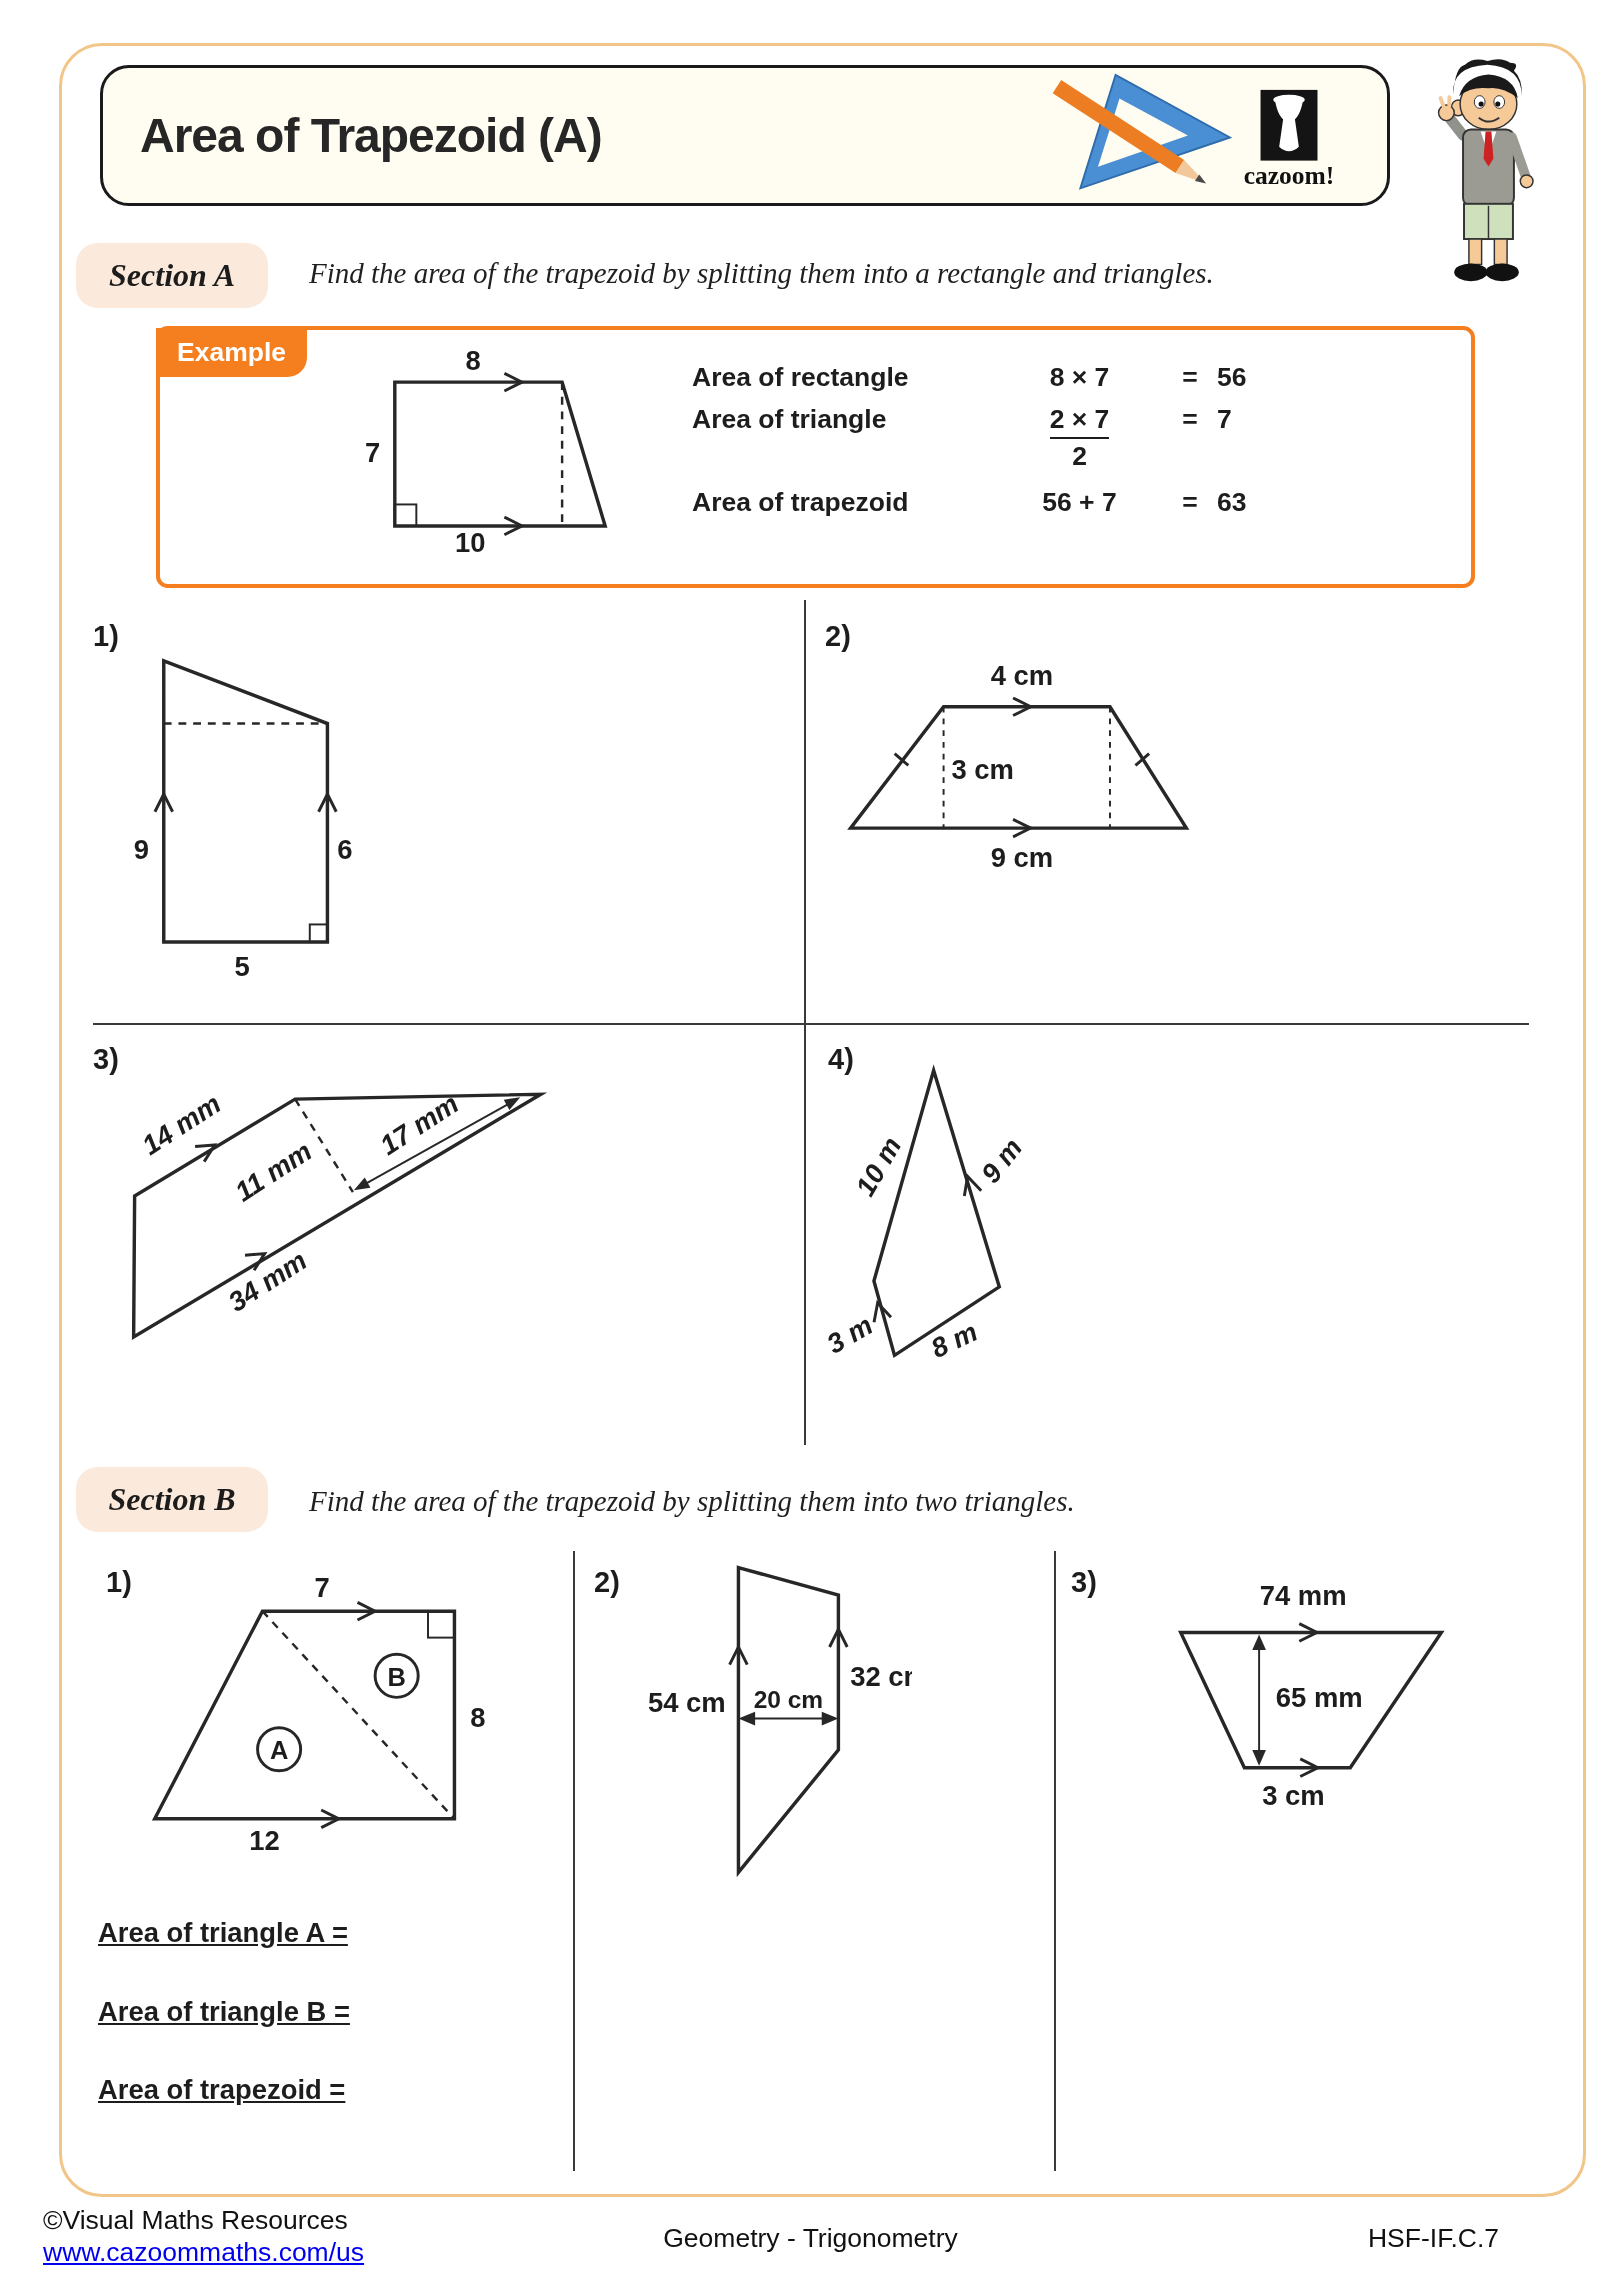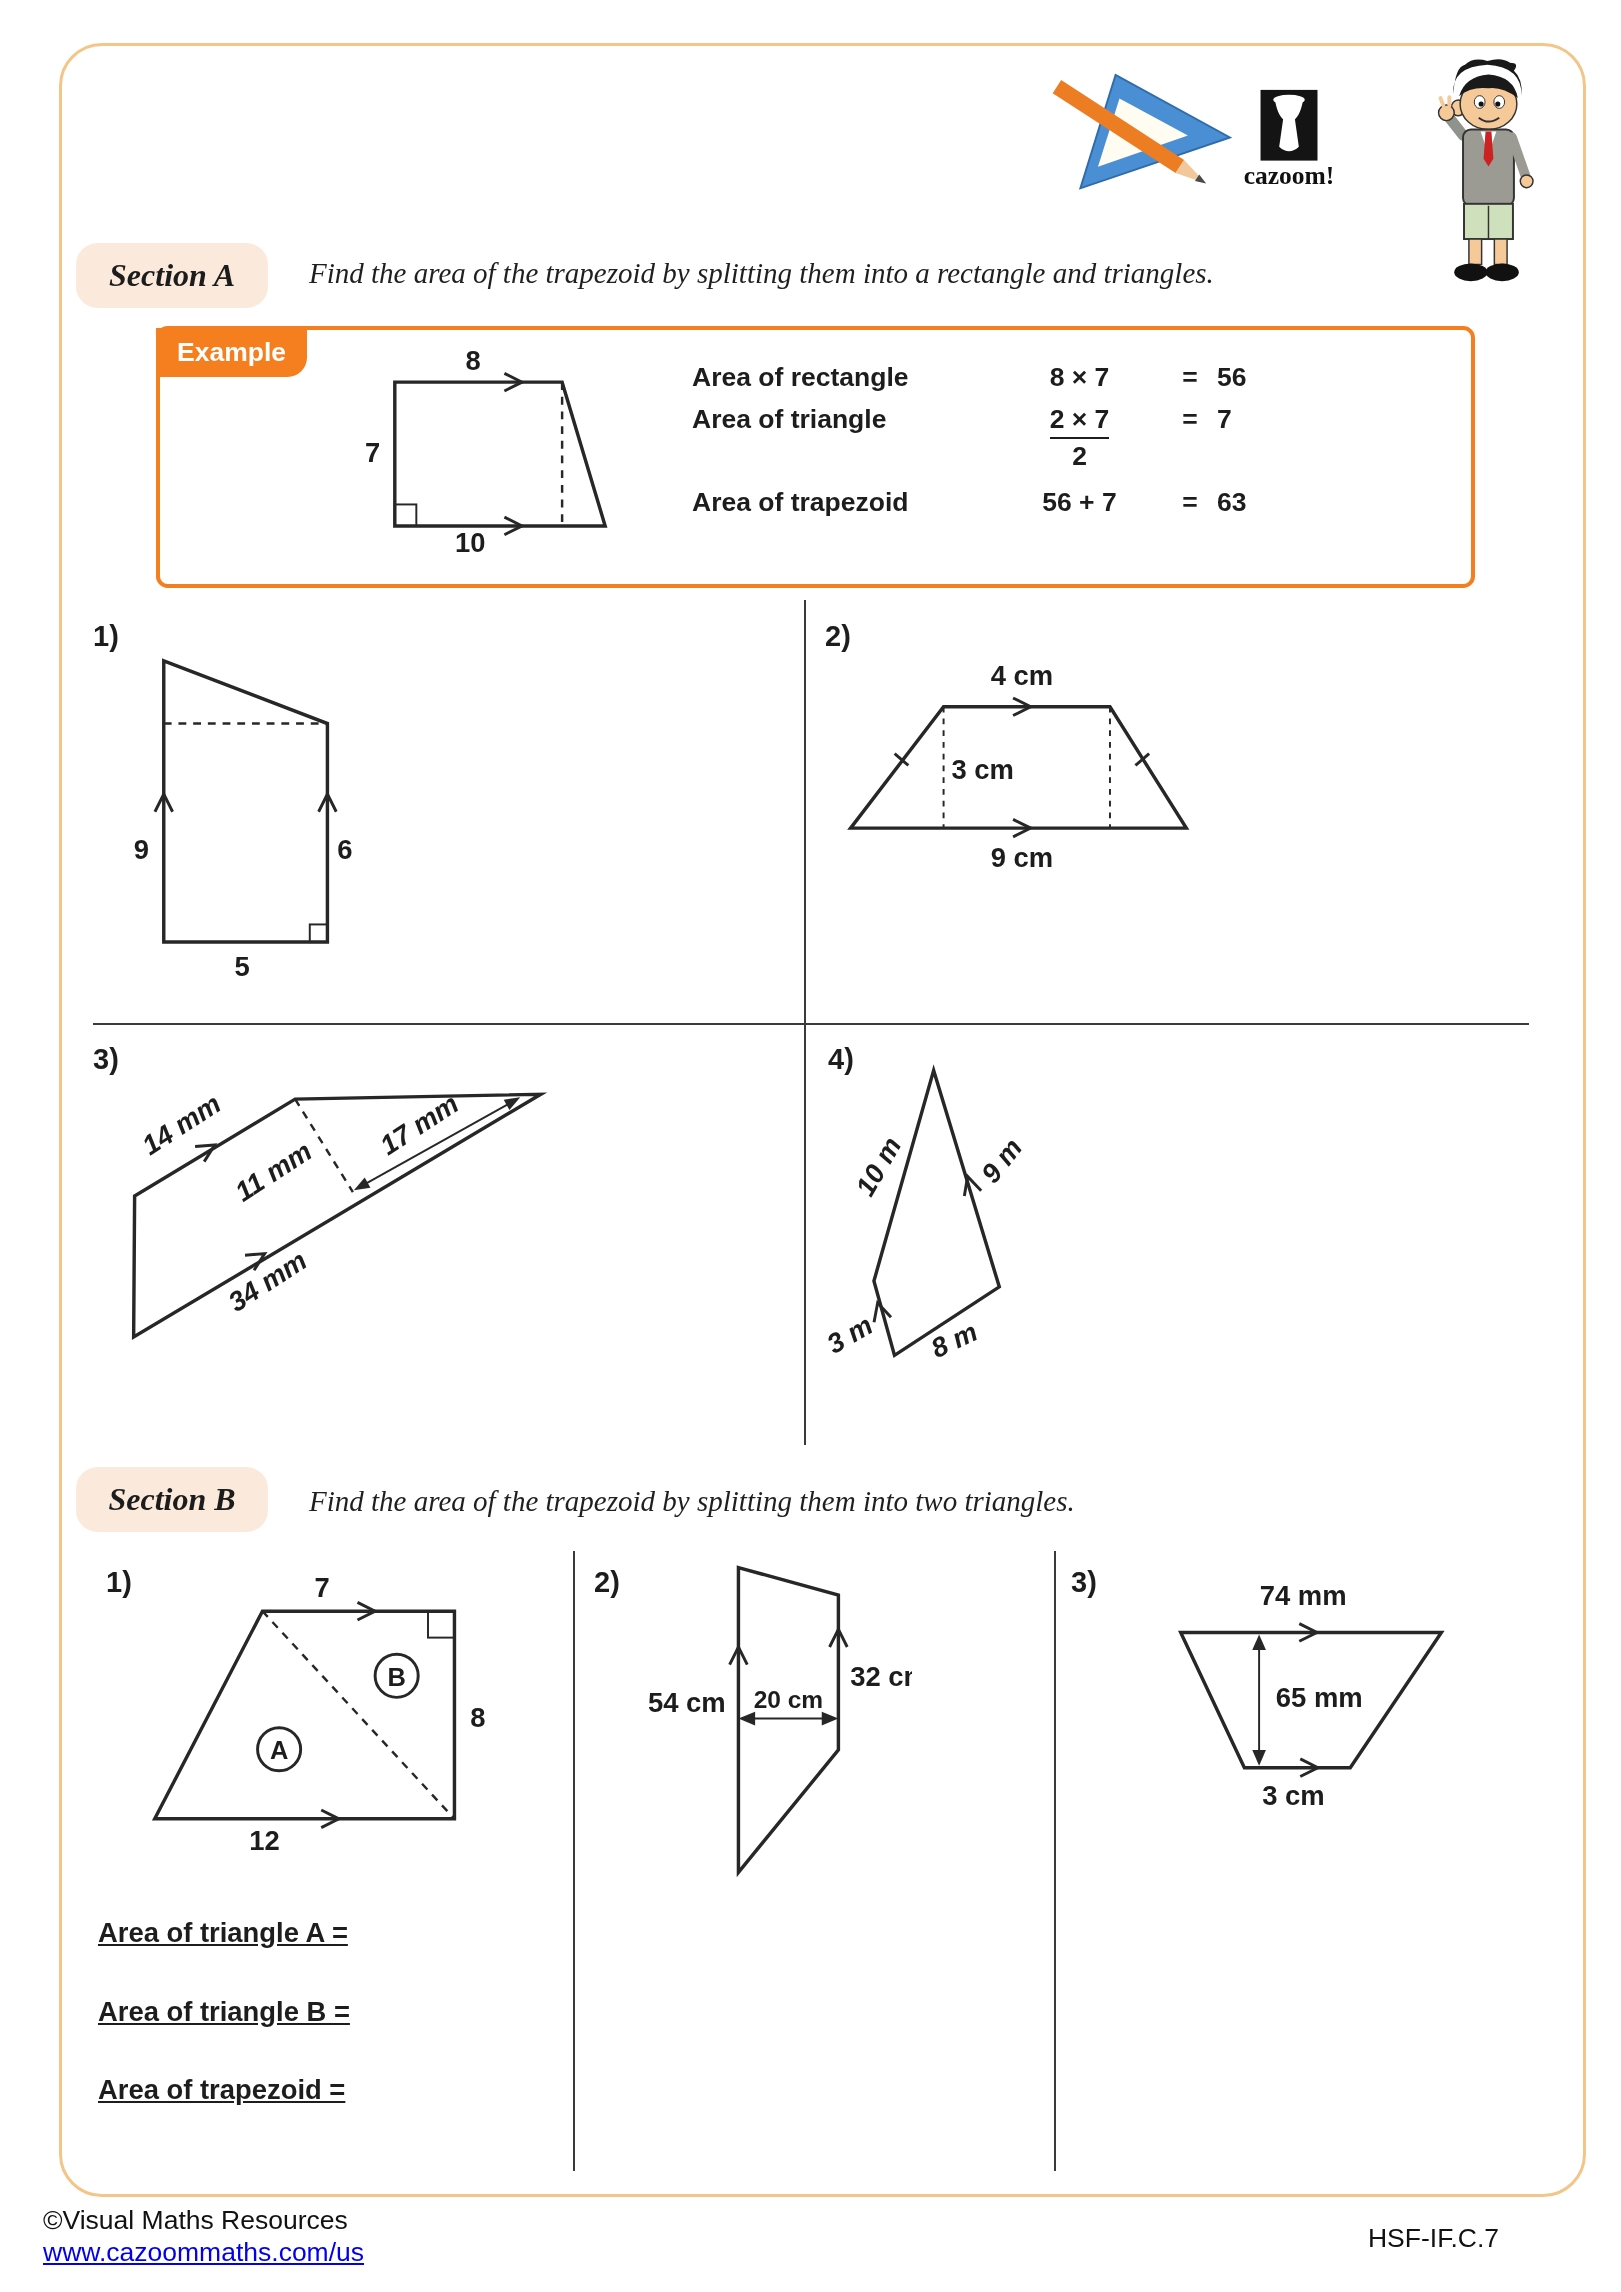--- a/index.html
+++ b/index.html
@@ -47,20 +47,23 @@
   .footer-text{font-size:26.5px;color:#111;}
   #footer-url{color:#0000EE;text-decoration:underline;}
 </style>
 </head>
 <body>
 
 <div id="page">
 
   <div id="frame" class="abs"></div>
 
+  <div id="header-box" class="abs">
+    <div id="page-title">Area of Trapezoid (A)</div>
+  </div>
 
   <svg class="abs" style="left:1039px;top:73px" width="245" height="129" viewBox="0 0 250 132">
     <polygon points="78,2 42,118 195,66" fill="#4A8FD4" stroke="#2f6cab" stroke-width="2"></polygon>
     <polygon points="82,26 60,96 152,64" fill="#FFFDF2"></polygon>
     <g transform="translate(18,14) rotate(33)">
       <rect x="0" y="-8" width="150" height="16" fill="#ED7D23"></rect>
       <polygon points="150,-8 182,0 150,8" fill="#F2C79A"></polygon>
       <polygon points="182,0 171,-4 171,4" fill="#4a4a4a"></polygon>
     </g>
   </svg>
@@ -242,16 +245,17 @@
     <text x="212" y="152" text-anchor="start">65 mm</text>
     <text x="230" y="252" text-anchor="middle">3 cm</text>
   </svg>
 
   <div class="abs answer-line" style="left:98px;top:1917px">Area of triangle A  =</div>
   <div class="abs answer-line" style="left:98px;top:1996px">Area of  triangle B  =</div>
   <div class="abs answer-line" style="left:98px;top:2074px">Area of trapezoid  =</div>
 
   <div class="abs footer-text" style="left:43px;top:2205px">©Visual Maths Resources</div>
   <a class="abs footer-text" id="footer-url" href="#" style="left:43px;top:2237px">www.cazoommaths.com/us</a>
+  <div class="abs footer-text" style="left:0;top:2223px;width:1621px;text-align:center">Geometry - Trigonometry</div>
   <div class="abs footer-text" style="left:1362px;top:2223px;width:137px;text-align:right">HSF-IF.C.7</div>
 
 </div>
 
 
 </body></html>

